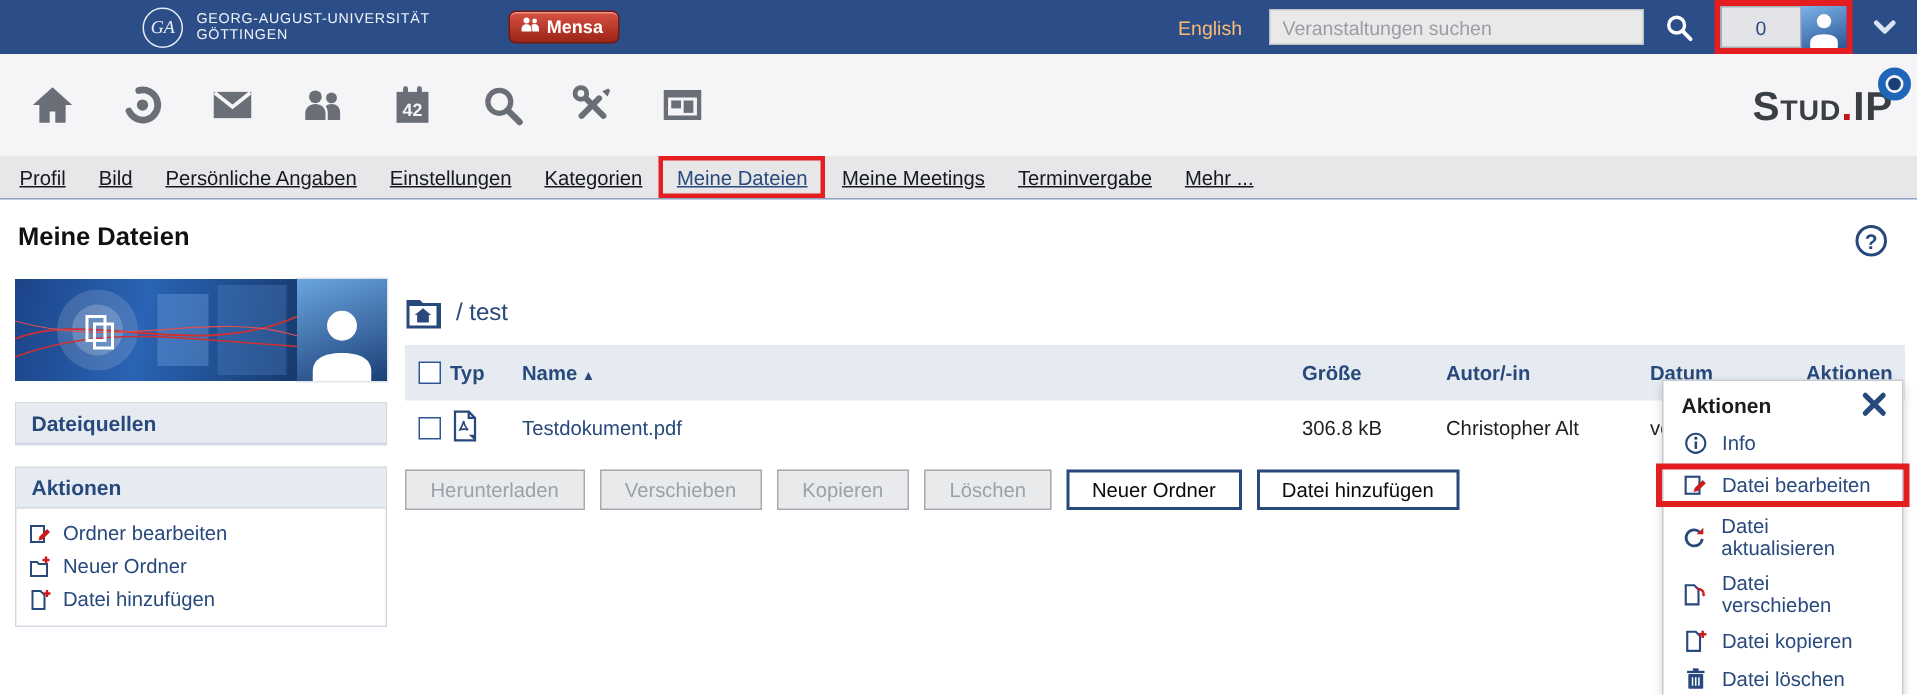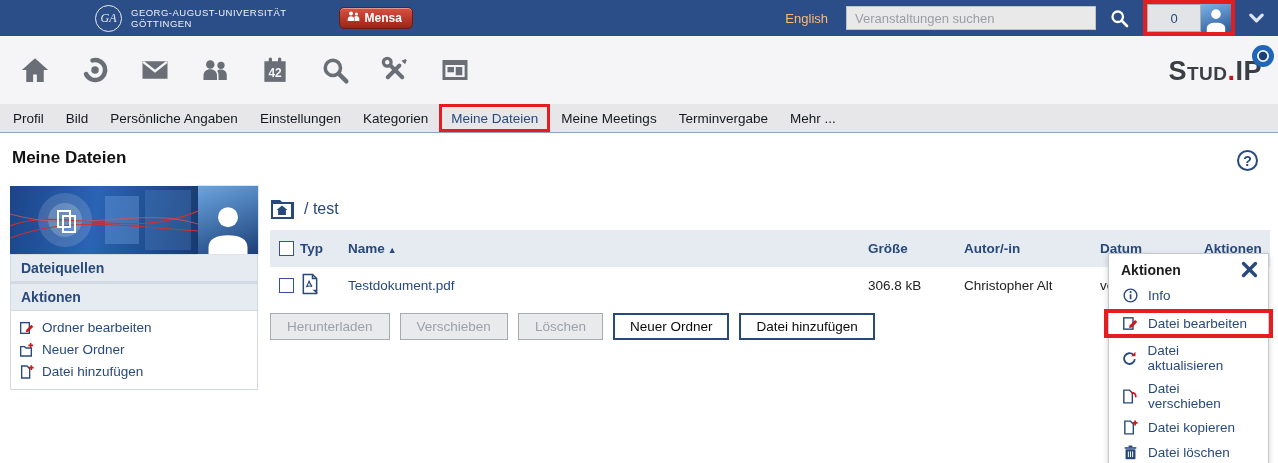--- a/index.html
+++ b/index.html
@@ -37,36 +37,36 @@
   .studip-logo { position:absolute; right:16px; top:20px; font-weight:bold; font-size:27px;
                  color:#3a3e45; font-variant:small-caps; letter-spacing:.5px; }
   .studip-logo .dot { color:#c01818; font-variant:normal; }
   .studip-logo .suffix { font-variant:normal; }
   .logo-spiral { position:absolute; right:-14px; top:-13px; }
 
   
   .tabbar { height:29px; background:#e7e7e9; border-bottom:1px solid #8ea3c4;
             display:flex; align-items:stretch; padding-left:2px; }
   .tab { display:flex; align-items:center; padding:0 11px; font-size:13.5px; color:#14181f;
-         cursor:pointer; white-space:nowrap; }
+         cursor:pointer; white-space:nowrap;text-decoration:underline; }
   .tab.active { color:#28497c; border:3px solid #e41e20; padding:0 9px; }
 
   
   .page-title { position:absolute; left:12px; top:148px; font-size:17px; font-weight:bold; color:#111; }
   .help-btn { position:absolute; right:20px; top:150px; width:21px; height:21px; border-radius:50%;
               border:2px solid #28497c; color:#28497c; background:#fff; font-weight:bold; font-size:14px;
               display:flex; align-items:center; justify-content:center; cursor:pointer; }
 
   
   .sidebar { position:absolute; left:10px; top:186px; width:248px; }
   .banner { height:68px; display:flex; }
   .banner-bg { flex:1; background:linear-gradient(100deg,#1c4488 0%,#2a64b4 45%,#173a6e 100%); position:relative; overflow:hidden; }
   .banner-avatar { width:60px; height:68px; background:linear-gradient(160deg,#6aa5e0,#1c3f77);
                    outline:1px solid #dfe4ec; display:flex; align-items:flex-end; justify-content:center; }
-  .side-box { border:1px solid #d3d9e2; background:#fff; }
+  .side-box { margin-top:14px; border:1px solid #d3d9e2; background:#fff; }
   .side-box-header { background:#e6ebf2; border-bottom:1px solid #d3d9e2; padding:5px 10px;
                      font-size:14px; font-weight:bold; color:#28497c; }
   .side-box-body { padding:6px 8px; }
   .side-link { display:flex; align-items:center; gap:7px; color:#28497c; font-size:13.5px;
                line-height:22px; cursor:pointer; text-decoration:none; }
 
   
   .main { position:absolute; left:270px; top:196px; width:1000px; }
   .breadcrumb { display:flex; align-items:center; gap:8px; color:#28497c; font-size:16px; height:26px; }
   .ft-head, .ft-row { display:grid; grid-template-columns:30px 48px 520px 96px 136px 104px 1fr; align-items:center; }
@@ -312,20 +312,21 @@
     <span class="file-link">Testdokument.pdf</span>
     <span>306.8 kB</span>
     <span>Christopher Alt</span>
     <span>vo</span>
     <span></span>
   </div>
 
   <div class="btn-row">
     <button class="btn-disabled">Herunterladen</button>
     <button class="btn-disabled">Verschieben</button>
+    <button class="btn-disabled">Kopieren</button>
     <button class="btn-disabled">Löschen</button>
     <button class="btn-enabled">Neuer Ordner</button>
     <button class="btn-enabled">Datei hinzufügen</button>
   </div>
 </div>
 
 <div class="action-menu">
   <div class="am-header">
     <span class="am-title">Aktionen</span>
     <button class="am-close">

